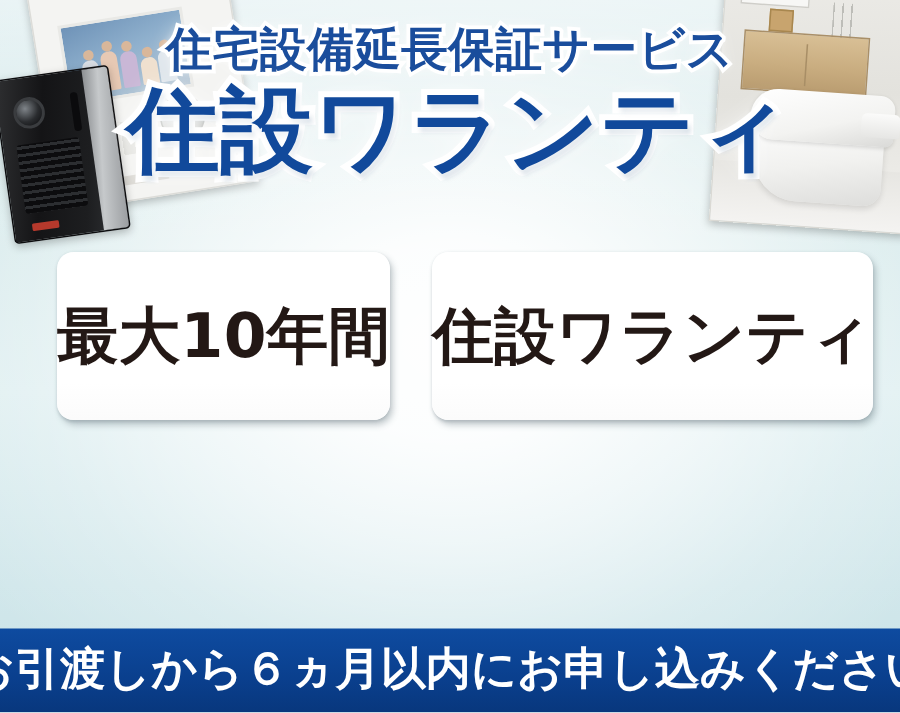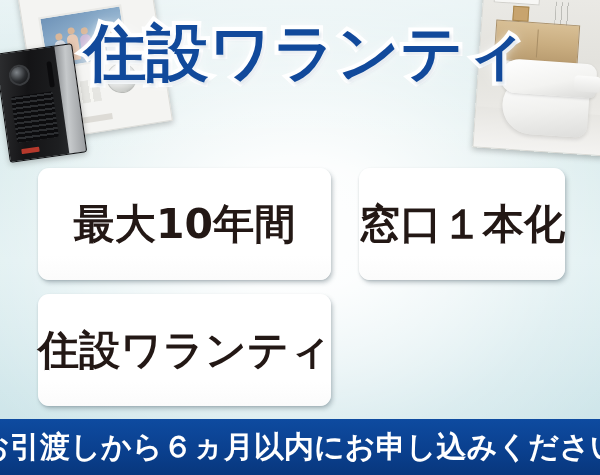--- a/index.html
+++ b/index.html
@@ -376,31 +376,29 @@
     <div class="tl-items"></div>
     <div class="tl-rods"></div>
     <div class="tl-cabinet"></div>
     <div class="tl-floor"></div>
     <div class="tl-bowl"></div>
     <div class="tl-lid"></div>
     <div class="tl-tank"></div>
   </div>
 
   <div class="headings">
+    <div class="subtitle">住宅設備延長保証サービス</div>
     <div class="maintitle">住設ワランティ</div>
   </div>
 
   <div class="features">
     <div class="feature-box">
       <span class="feature-label">最大10年間</span>
     </div>
     <div class="feature-box">
-      <span class="feature-label">窓口１本化</span>
-    </div>
-    <div class="feature-box">
       <span class="feature-label">住設ワランティ</span>
     </div>
   </div>
 
   <div class="bottom-bar">
     <span class="bottom-text">お引渡しから６ヵ月以内にお申し込みください</span>
   </div>
 
 </div>
 

